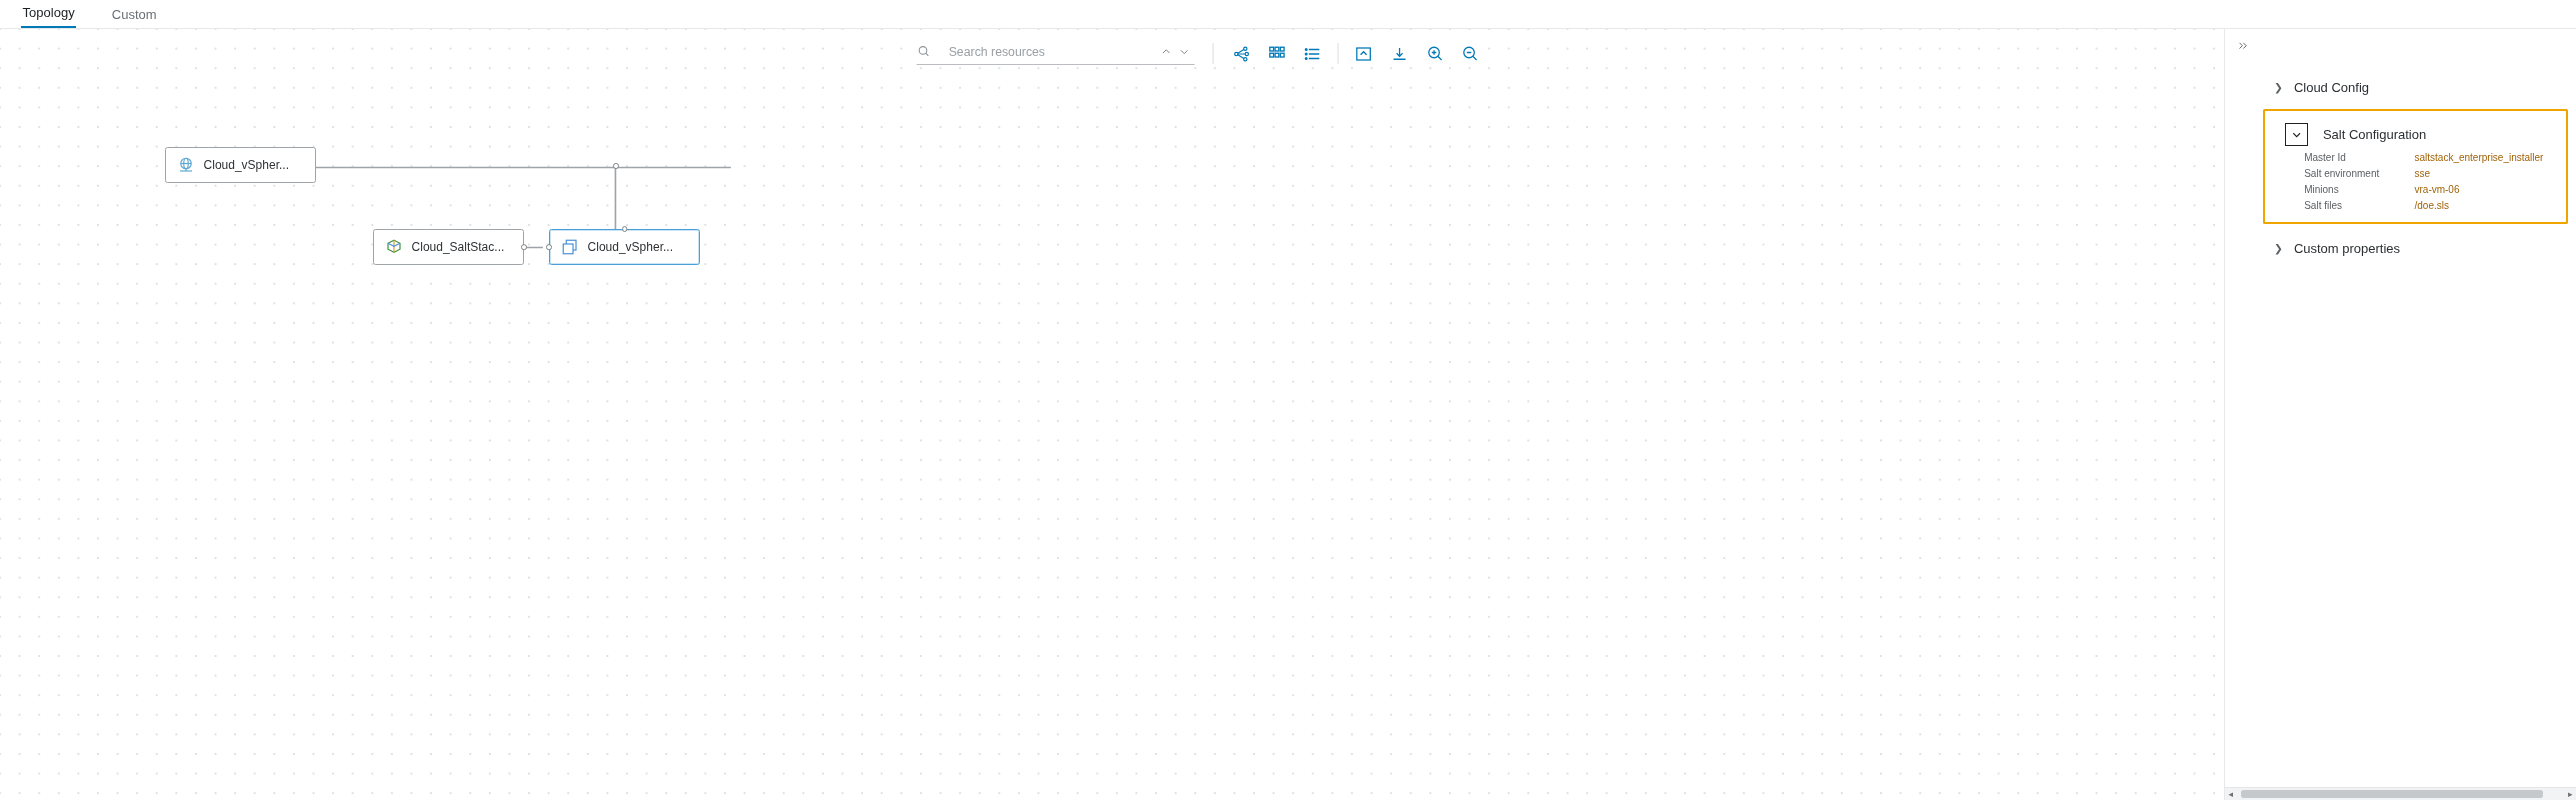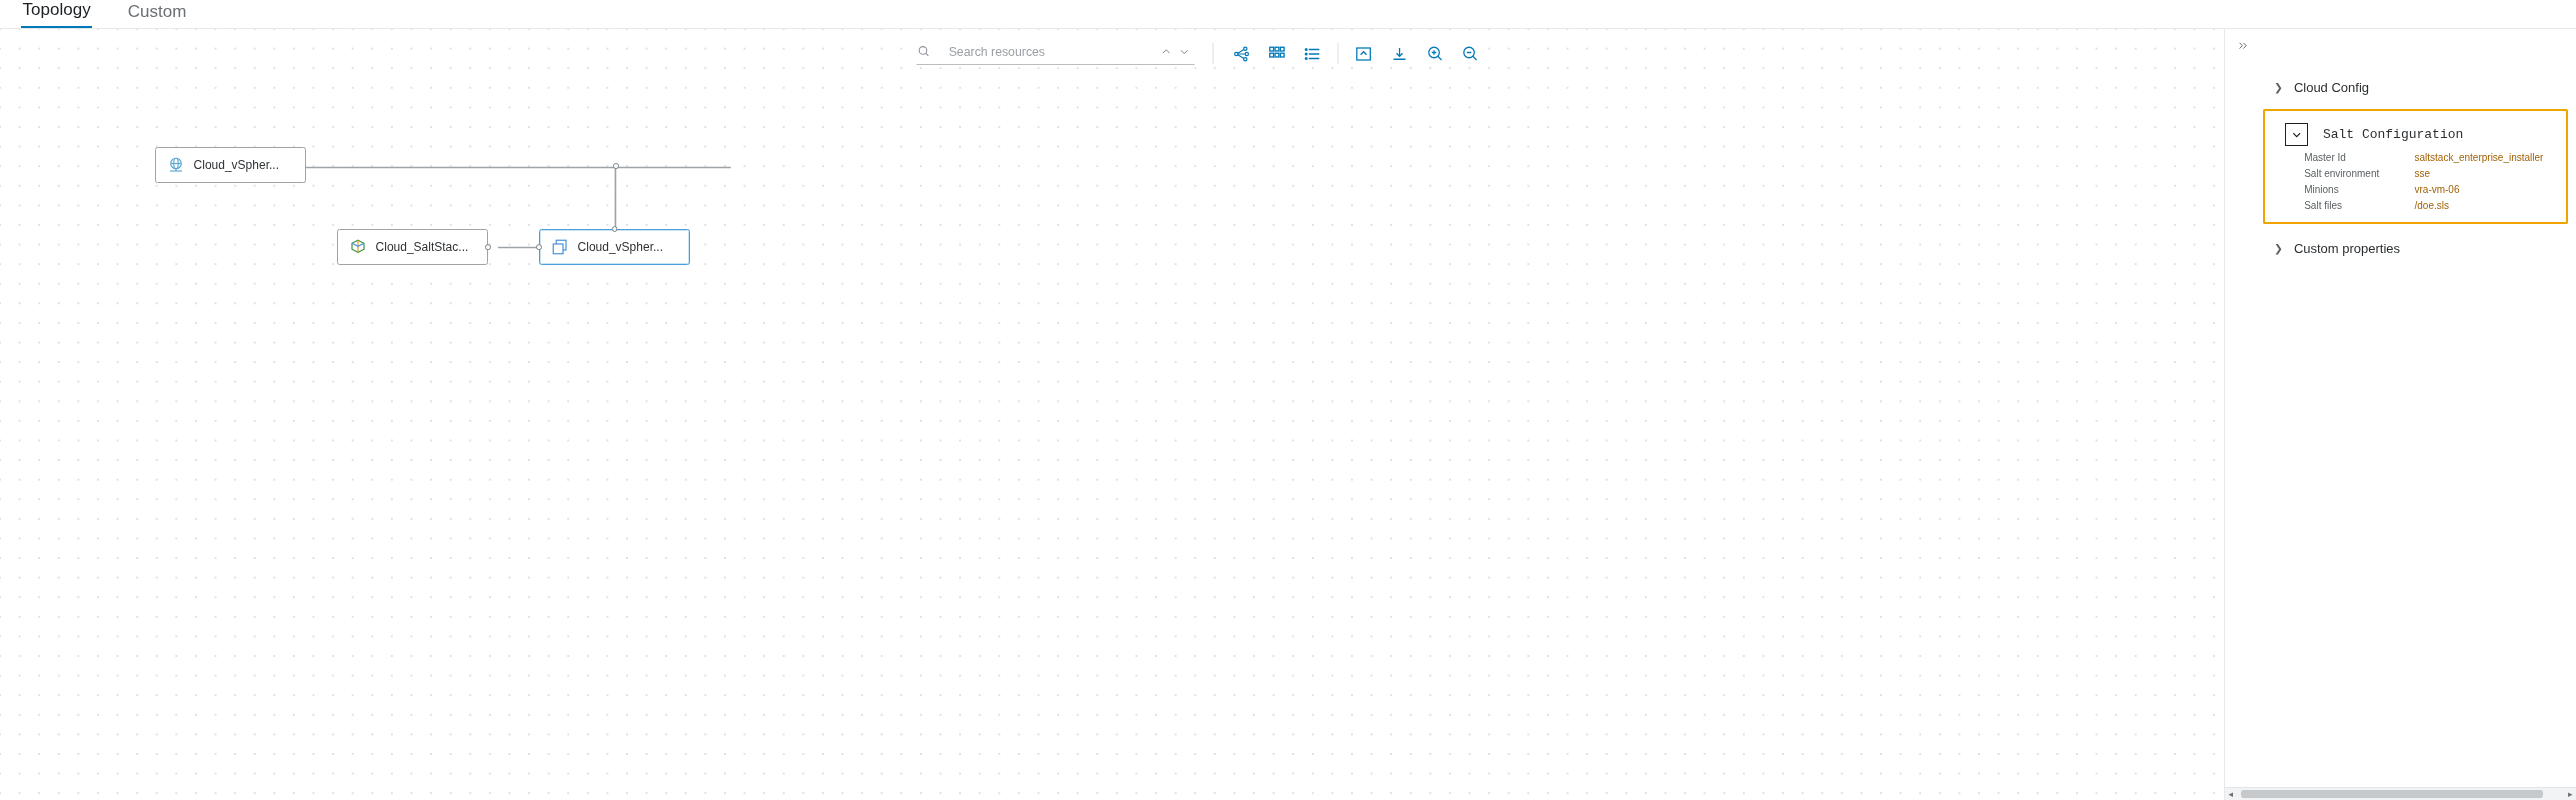--- a/index.html
+++ b/index.html
@@ -26,21 +26,21 @@
   .tabs {
     display: flex;
     gap: 34px;
     padding: 4.9px 21px 0 21px;
     border-bottom: 0.8px solid var(--faint);
     height: 29px;
     align-items: flex-end;
   }
   .tab {
     padding: 0 1.6px 6.5px 1.6px;
-    font-size: 17px;
+    font-size: 13px;
     color: var(--muted);
     cursor: pointer;
     white-space: nowrap;
   }
   .tab.active {
     color: #1d2124;
     border-bottom: 2.5px solid var(--blue);
     font-weight: 500;
   }
 
@@ -100,20 +100,21 @@
     position: absolute;
     display: flex; align-items:center; gap:8.2px;
     background: #fff;
     border: 1.2px solid #9ea3a8;
     border-radius: 2.5px;
     padding: 8.2px 11.4px;
     font-size: 12px;
     color: #2e3235;
     min-width: 151px;
     box-shadow: 0 0 0 0 rgba(0,0,0,0);
+    margin-left: 10px;
   }
   .node.selected { border-color: #4a9fd8; box-shadow: 0 0 0 0.8px #b9dcf2 inset; }
   .node .icon { flex: 0 0 auto; width:18px; height:18px; display:flex; align-items:center; justify-content:center; }
   .conn-dot {
     position:absolute; width:5.7px; height:5.7px; border-radius:50%;
     background:#fff; border:1.2px solid #7d8287;
   }
 
   svg.connector { position:absolute; overflow:visible; pointer-events:none; }
 
@@ -139,21 +140,21 @@
     cursor:pointer;
   }
   .sec-head.faded { color:#6b7074; font-weight:400; opacity:.55;}
   .chev { width:14.7px; text-align:center; color:#5c6165; font-size:10.6px; }
   .hlbox {
     border: 2.5px solid var(--amber);
     border-radius: 1.6px;
     margin: 3.3px 8.2px 4.9px 38px;
     padding: 4.9px 8.2px 11.4px 8.2px;
   }
-  .hlbox .sec-head { padding-left:12px;font-family:Liberation Mono, monospace; }
+  .hlbox .sec-head { padding-left:12px; }
   .hlbox .chevbox {
     width:23px; height:23px; border:1.6px solid #1d2124; display:flex; align-items:center; justify-content:center;
     margin-right:6.5px;
   }
   .kv { display:grid; grid-template-columns: 94px 1fr; gap:4.9px 16.3px; font-size:10px; color:#4a4f53; padding-left:31px;}
   .kv .k { color:#5b6064; }
   .kv .v { color:#a16207; white-space:nowrap; }
 
   .side-scroll {
     position:absolute; left:0; right:0; bottom:0; height:13px;
@@ -282,21 +283,21 @@
             <circle cx="12" cy="10" r="7"></circle>
             <ellipse cx="12" cy="10" rx="3" ry="7"></ellipse>
             <line x1="5" y1="10" x2="19" y2="10"></line>
             <line x1="4" y1="20" x2="20" y2="20"></line>
             <line x1="12" y1="17" x2="12" y2="20"></line>
           </svg>
       </span>
       <span>Cloud_vSpher...</span>
     </div>
 
-    <div class="node" style="left:337px; top:200px;">
+    <div class="node" style="left:363px; top:200px;">
       <span class="icon">
         <svg viewBox="0 0 24 24" width="18" height="18" fill="none" stroke="#3f8f3f" stroke-width="1.6">
             <path d="M12 3 L20 7 v8 L12 19 L4 15 V7 Z"></path>
             <path d="M12 3 v16" stroke="#d9a02e"></path>
             <path d="M4 7 L12 11 L20 7" stroke="#4a90d9"></path>
           </svg>
       </span>
       <span>Cloud_SaltStac...</span>
       <span class="conn-dot" style="right:-4.1px; top:50%; transform:translateY(-50%);"></span>
     </div>

